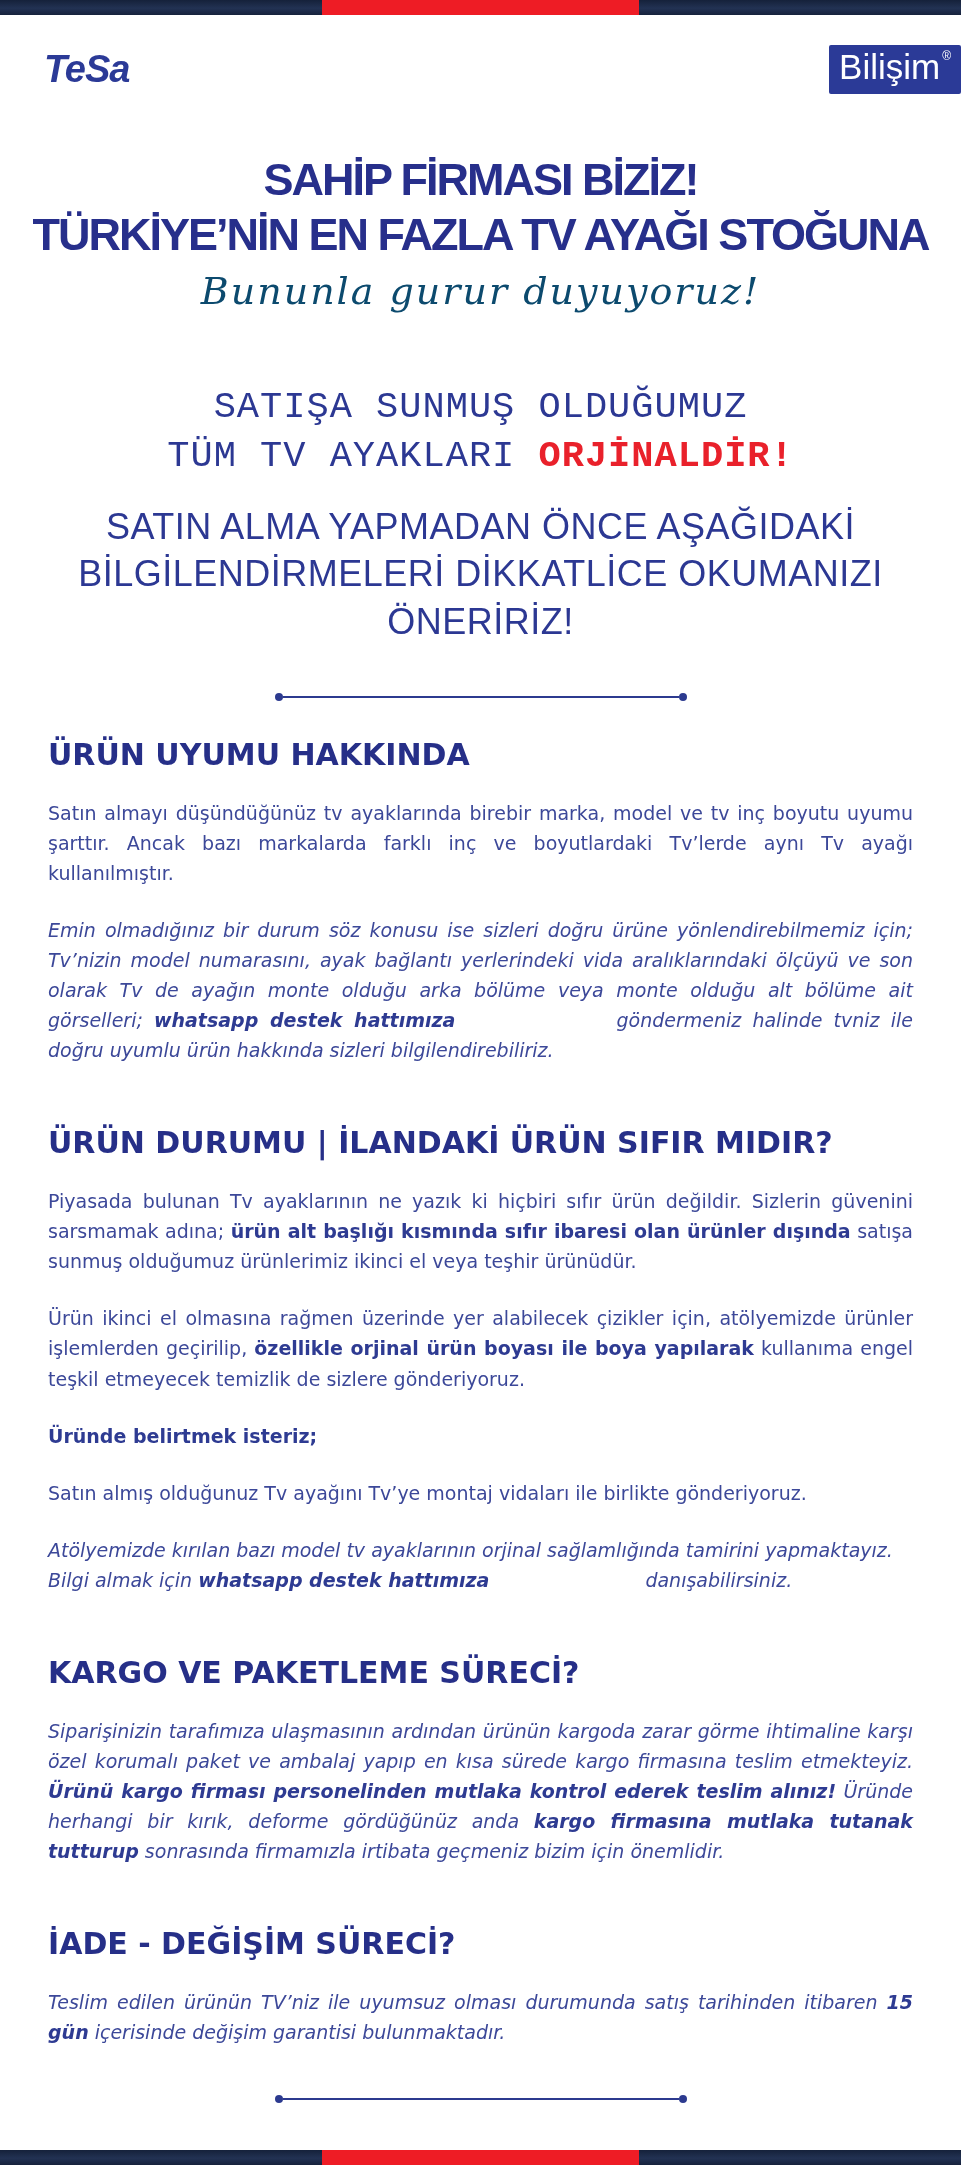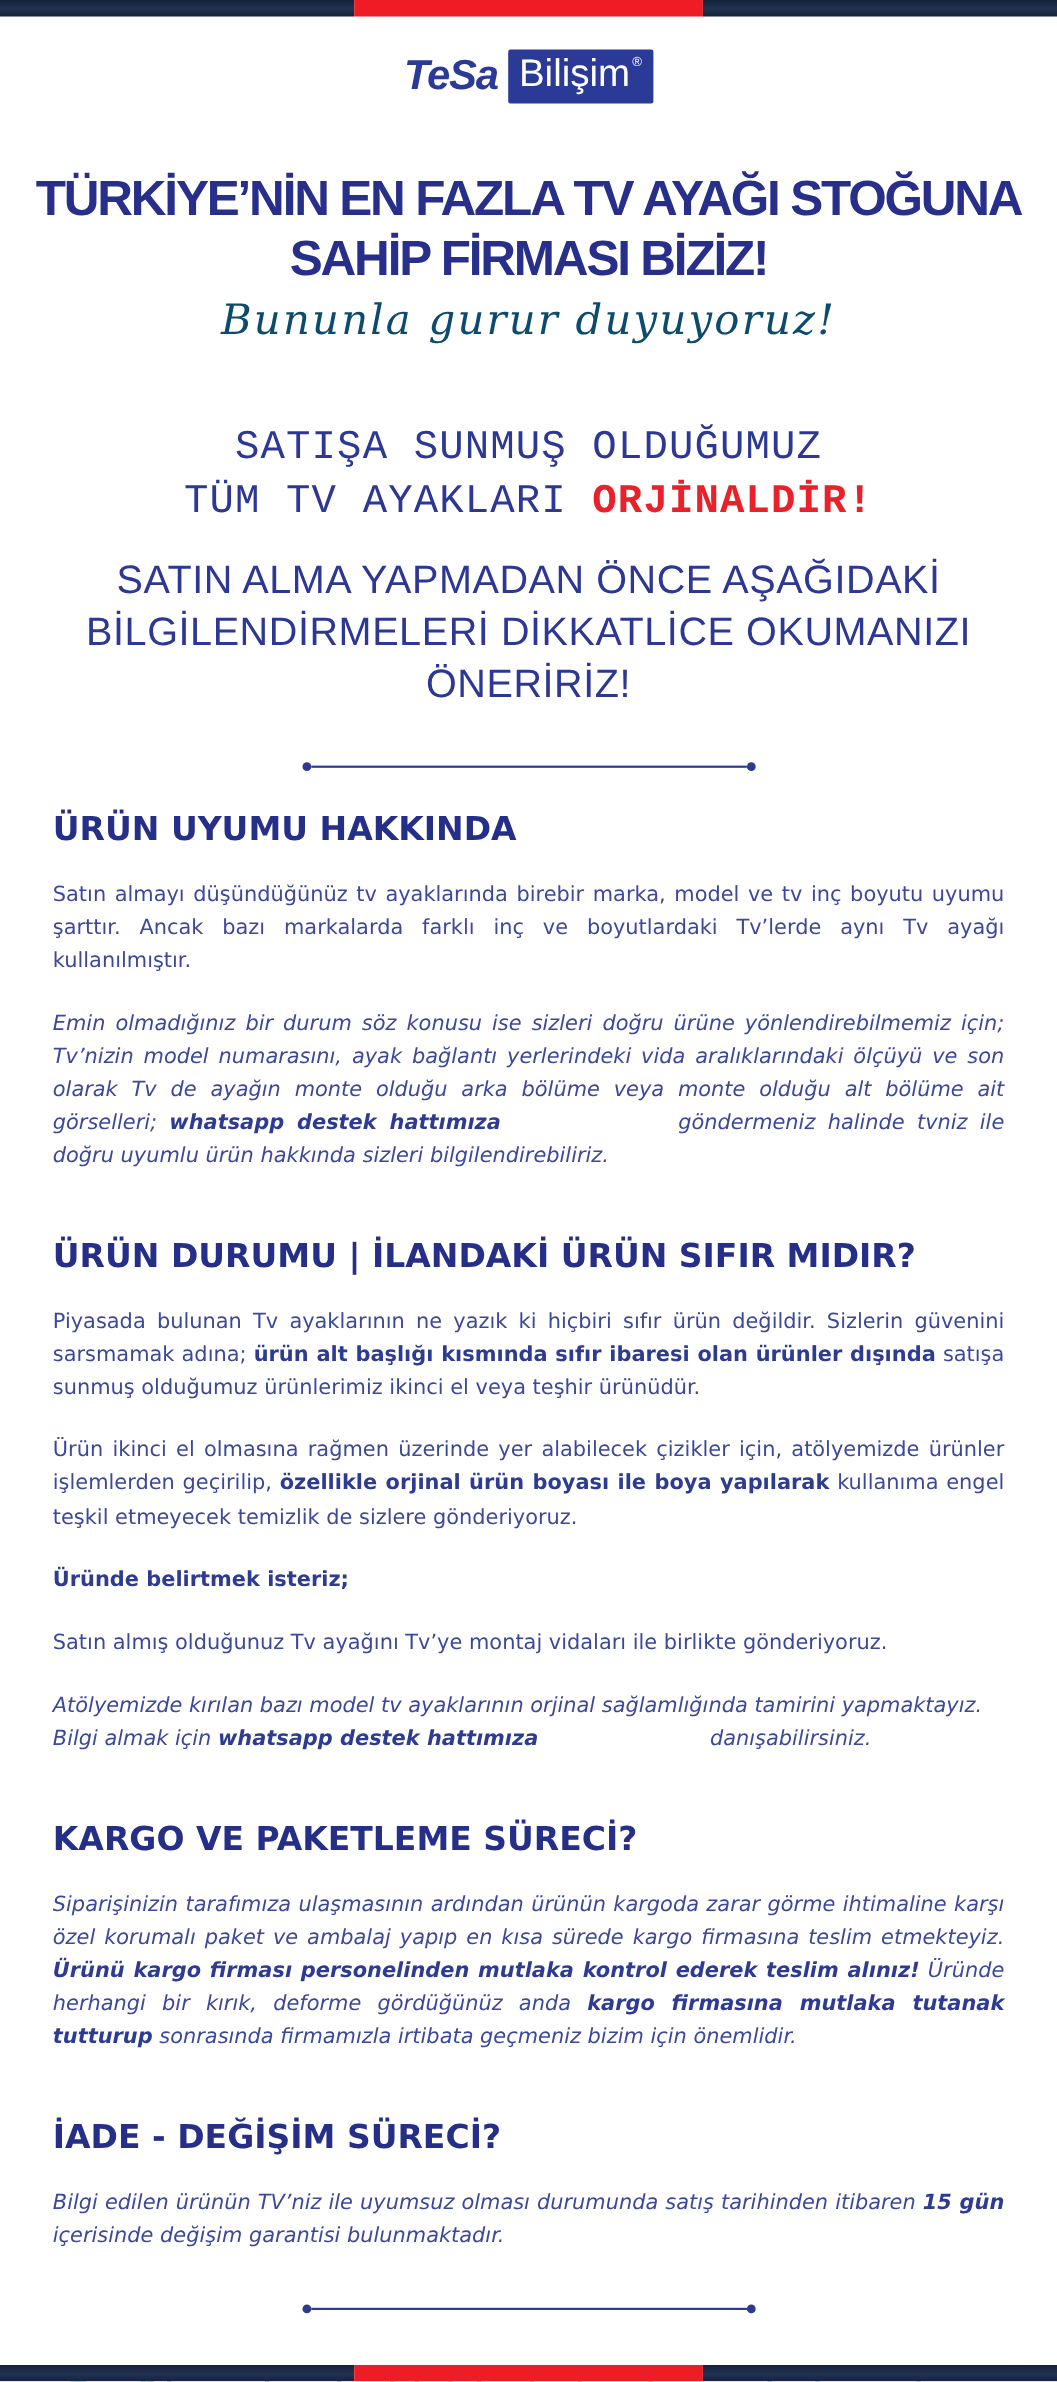--- a/index.html
+++ b/index.html
@@ -14,21 +14,21 @@
     font-family:"DejaVu Sans", sans-serif;
   }
   
   .bar{ position:absolute; left:0; width:100%; height:15px; display:flex; }
   .bar.top{ top:0; }
   .bar.bottom{ bottom:0; }
   .bar .seg-navy{ flex:0 0 33.5%; background:linear-gradient(#15213a,#223253 55%,#16223c); }
   .bar .seg-red{ flex:0 0 33%; background:#ee1c25; }
 
   
-  .logo-row{ margin-top:45px; display:flex; justify-content:center; align-items:center; gap:9px; }
+  .logo-row{ margin-top:45px; display:flex; justify-content:space-between; align-items:center; gap:9px;padding-left:44px; }
   .logo-tesa{
     font-family:"Liberation Sans", sans-serif;
     font-style:italic; font-weight:700; font-size:38px; color:#2b3a97; letter-spacing:-1px;
   }
   .logo-box{
     background:#2b3a97; color:#ffffff; border-radius:2px;
     padding:3px 10px 7px 10px; display:inline-flex; align-items:flex-start;
     font-family:"Liberation Sans", sans-serif; font-weight:400; font-size:35px; line-height:1.1;
   }
   .logo-reg{ font-size:12px; color:#ffffff; margin-left:2px; margin-top:2px; }
@@ -109,22 +109,22 @@
       <span class="logo-tesa">TeSa</span>
       <span class="logo-box">
         <span>Bilişim</span>
         <span class="logo-reg">®</span>
       </span>
     </div>
   </header>
 
   <section class="hero">
     <h1>
+      <span class="hero-line">SAHİP FİRMASI BİZİZ!</span>
       <span class="hero-line">TÜRKİYE’NİN EN FAZLA TV AYAĞI STOĞUNA</span>
-      <span class="hero-line">SAHİP FİRMASI BİZİZ!</span>
     </h1>
     <div class="script lg">Bununla gurur duyuyoruz!</div>
   </section>
 
   <section class="subhero">
     <h2>
       <span class="sh-line">SATIŞA SUNMUŞ OLDUĞUMUZ</span>
       <span class="sh-line"><span>TÜM TV AYAKLARI </span><strong class="red-text">ORJİNALDİR!</strong></span>
     </h2>
     <p class="notice">
@@ -152,21 +152,21 @@
         <p class="body-para"><strong>Üründe belirtmek isteriz;</strong></p>
         <p class="body-para"><span>Satın almış olduğunuz Tv ayağını Tv’ye montaj vidaları ile birlikte gönderiyoruz.</span></p>
         <p class="body-para"><span>Atölyemizde kırılan bazı model tv ayaklarının orjinal sağlamlığında tamirini yapmaktayız.</span><br><span>Bilgi almak için </span><strong>whatsapp destek hattımıza</strong><span class="redacted-gap"></span><span> danışabilirsiniz.</span></p>
       </section>
       <section class="info-section">
         <h3 class="section-title">KARGO VE PAKETLEME SÜRECİ?</h3>
         <p class="body-para justify"><span>Siparişinizin tarafımıza ulaşmasının ardından ürünün kargoda zarar görme ihtimaline karşı özel korumalı paket ve ambalaj yapıp en kısa sürede kargo firmasına teslim etmekteyiz. </span><strong>Ürünü kargo firması personelinden mutlaka kontrol ederek teslim alınız!</strong><span> Üründe herhangi bir kırık, deforme gördüğünüz anda </span><strong>kargo firmasına mutlaka tutanak tutturup</strong><span> sonrasında firmamızla irtibata geçmeniz bizim için önemlidir.</span></p>
       </section>
       <section class="info-section">
         <h3 class="section-title">İADE - DEĞİŞİM SÜRECİ?</h3>
-        <p class="body-para justify"><span>Bilgi edilen ürünün TV’niz ile uyumsuz olması durumunda satış tarihinden itibaren </span><strong>15 gün</strong><span> içerisinde değişim garantisi bulunmaktadır.</span></p>
+        <p class="body-para justify"><span>Teslim edilen ürünün TV’niz ile uyumsuz olması durumunda satış tarihinden itibaren </span><strong>15 gün</strong><span> içerisinde değişim garantisi bulunmaktadır.</span></p>
       </section>
     </main>
 
   <div class="divider">
     <span class="dot"></span>
     <span class="line"></span>
     <span class="dot"></span>
   </div>
 
   <footer>

